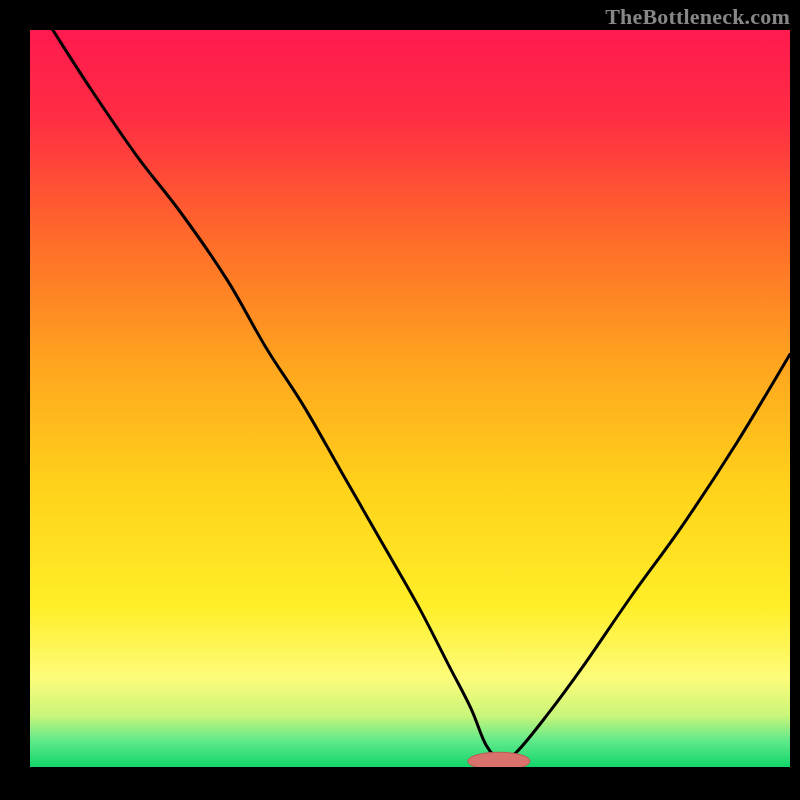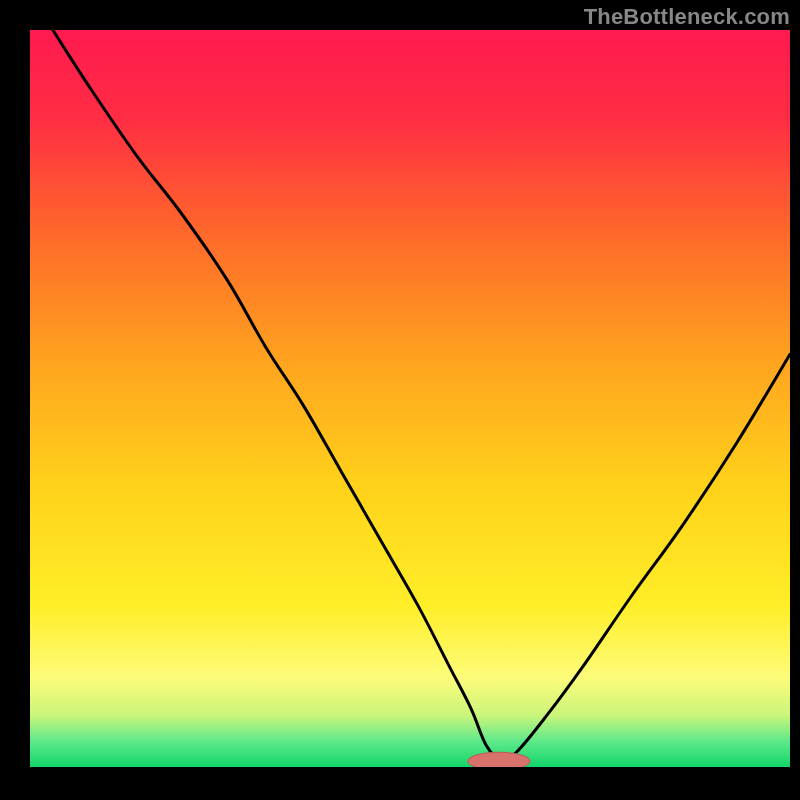--- a/index.html
+++ b/index.html
@@ -19,20 +19,21 @@
   }
   .attribution {
     position: absolute;
     top: 4px;
     right: 10px;
     color: #878787;
     font-size: 22px;
     font-weight: 600;
     letter-spacing: 0.2px;
     z-index: 10;
+    font-family: Liberation Serif, serif;
   }
   svg {
     position: absolute;
     top: 0;
     left: 0;
   }
 </style>
 </head>
 <body>
 

